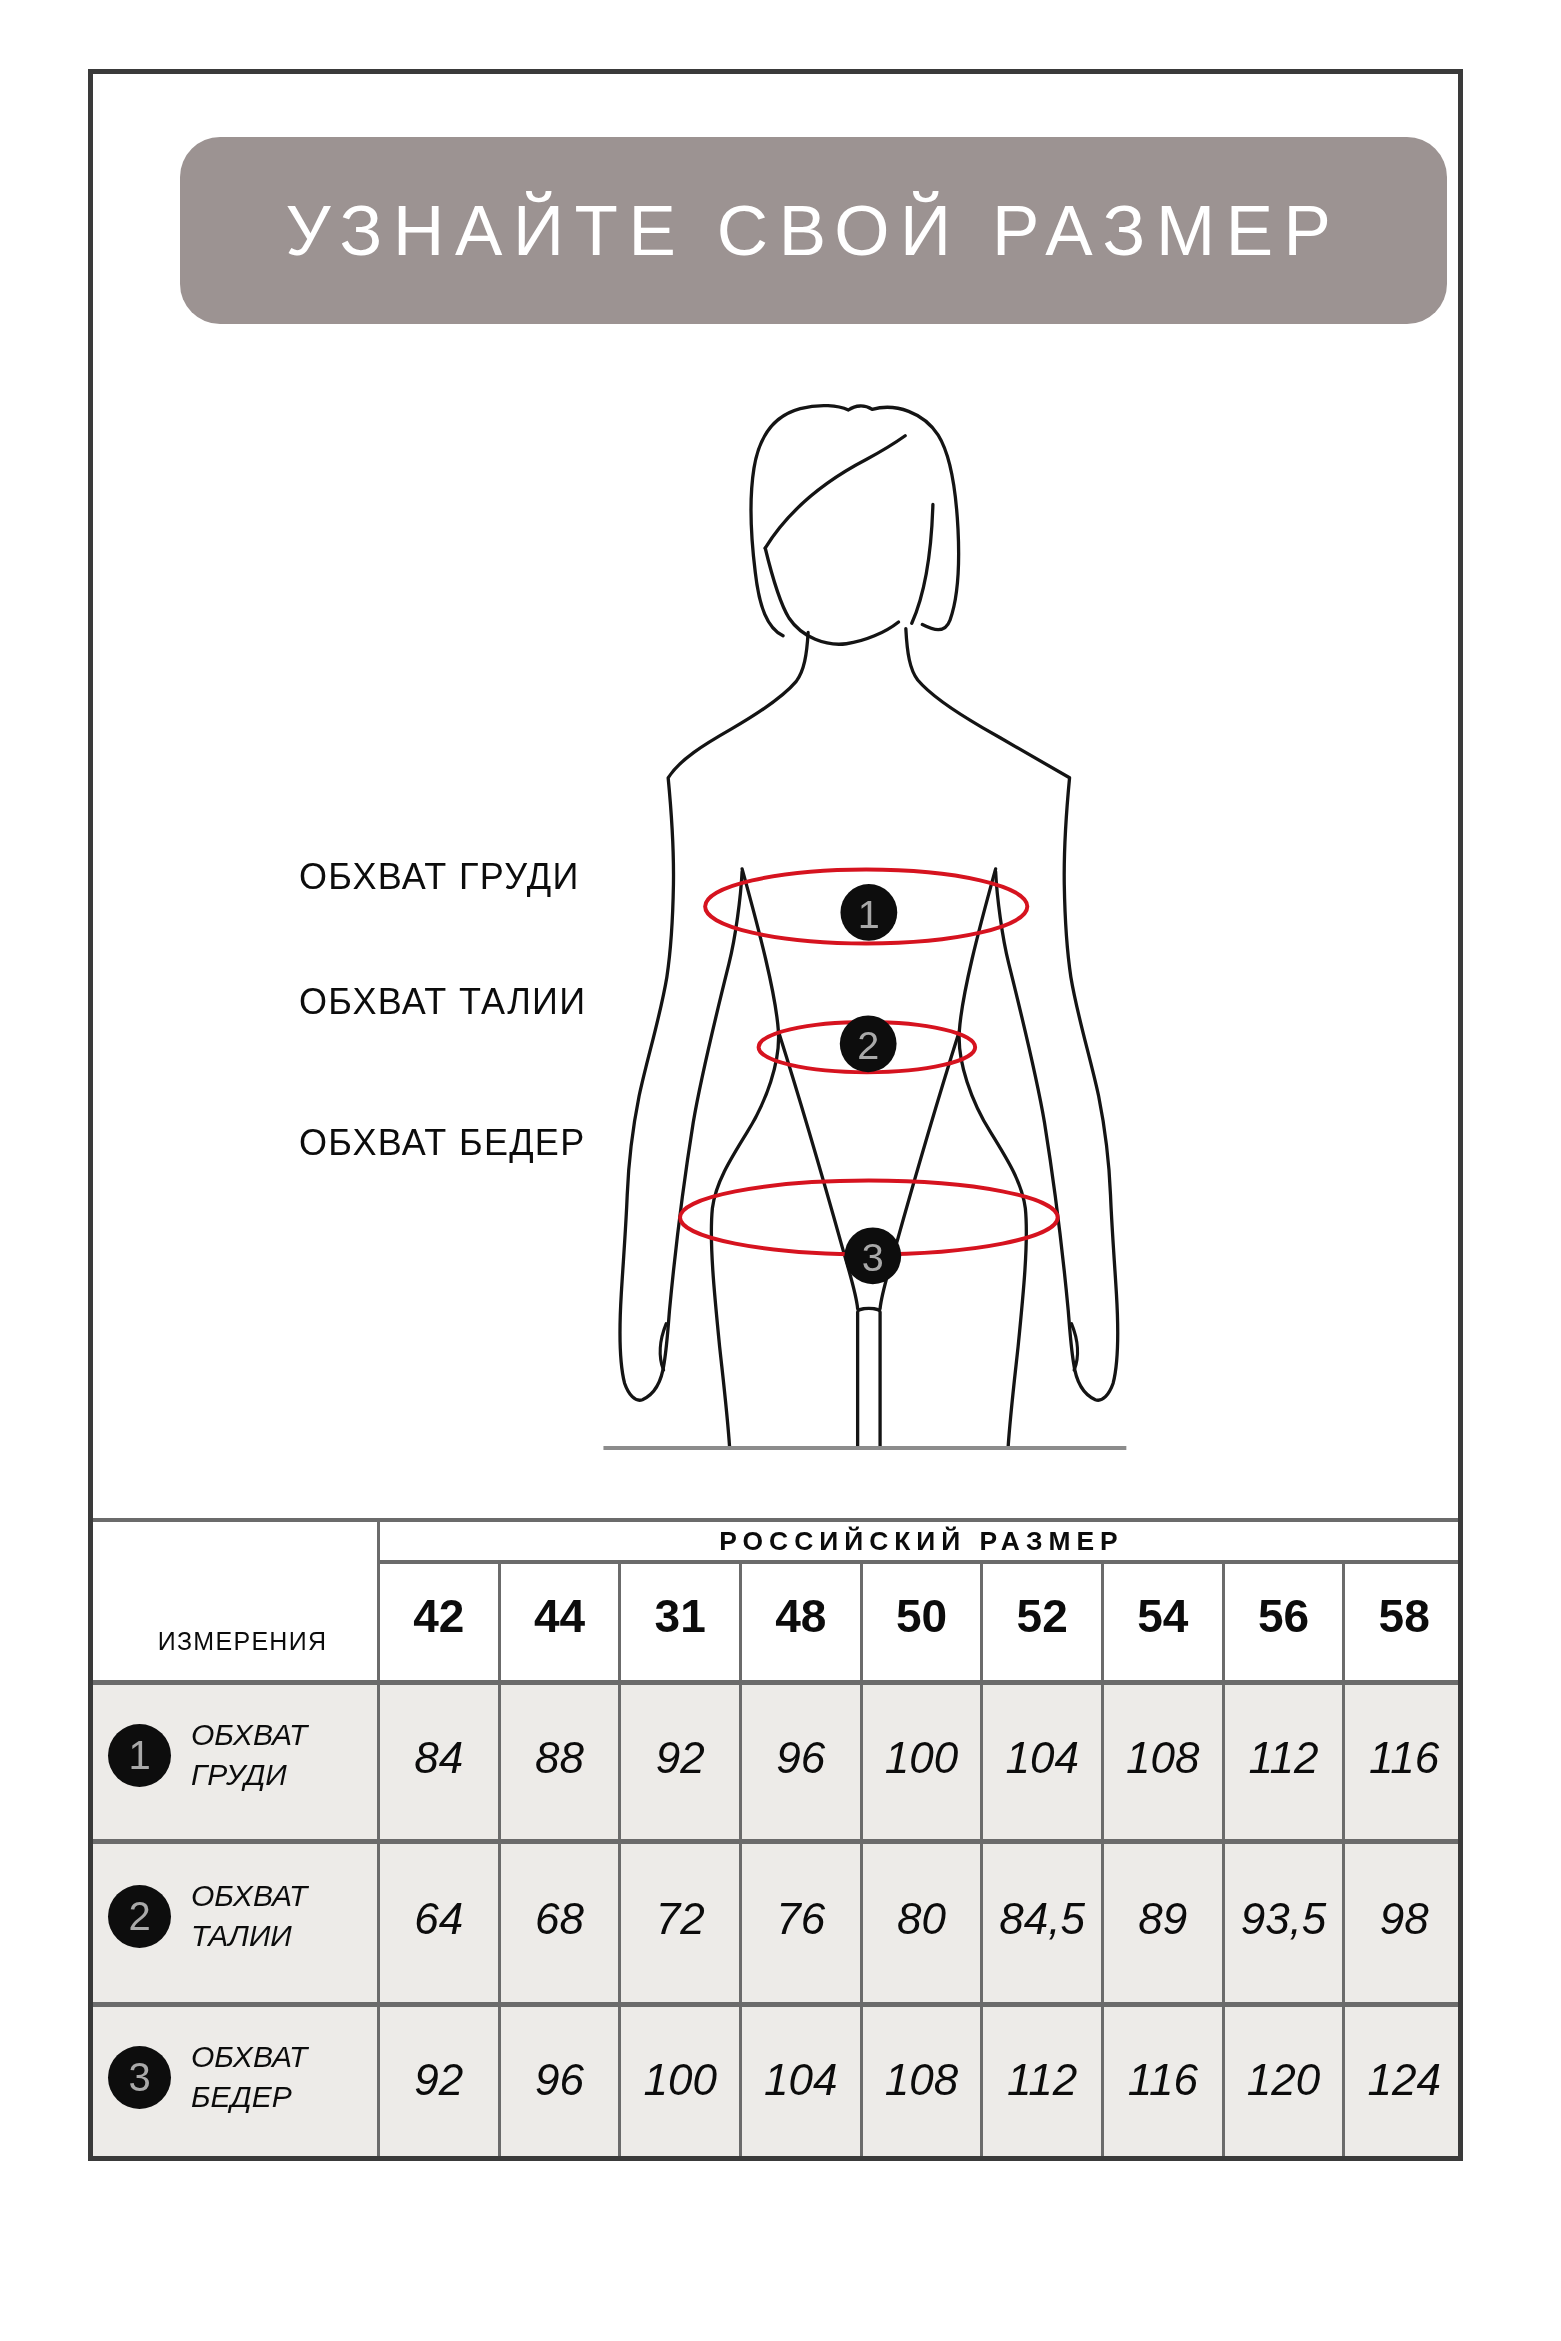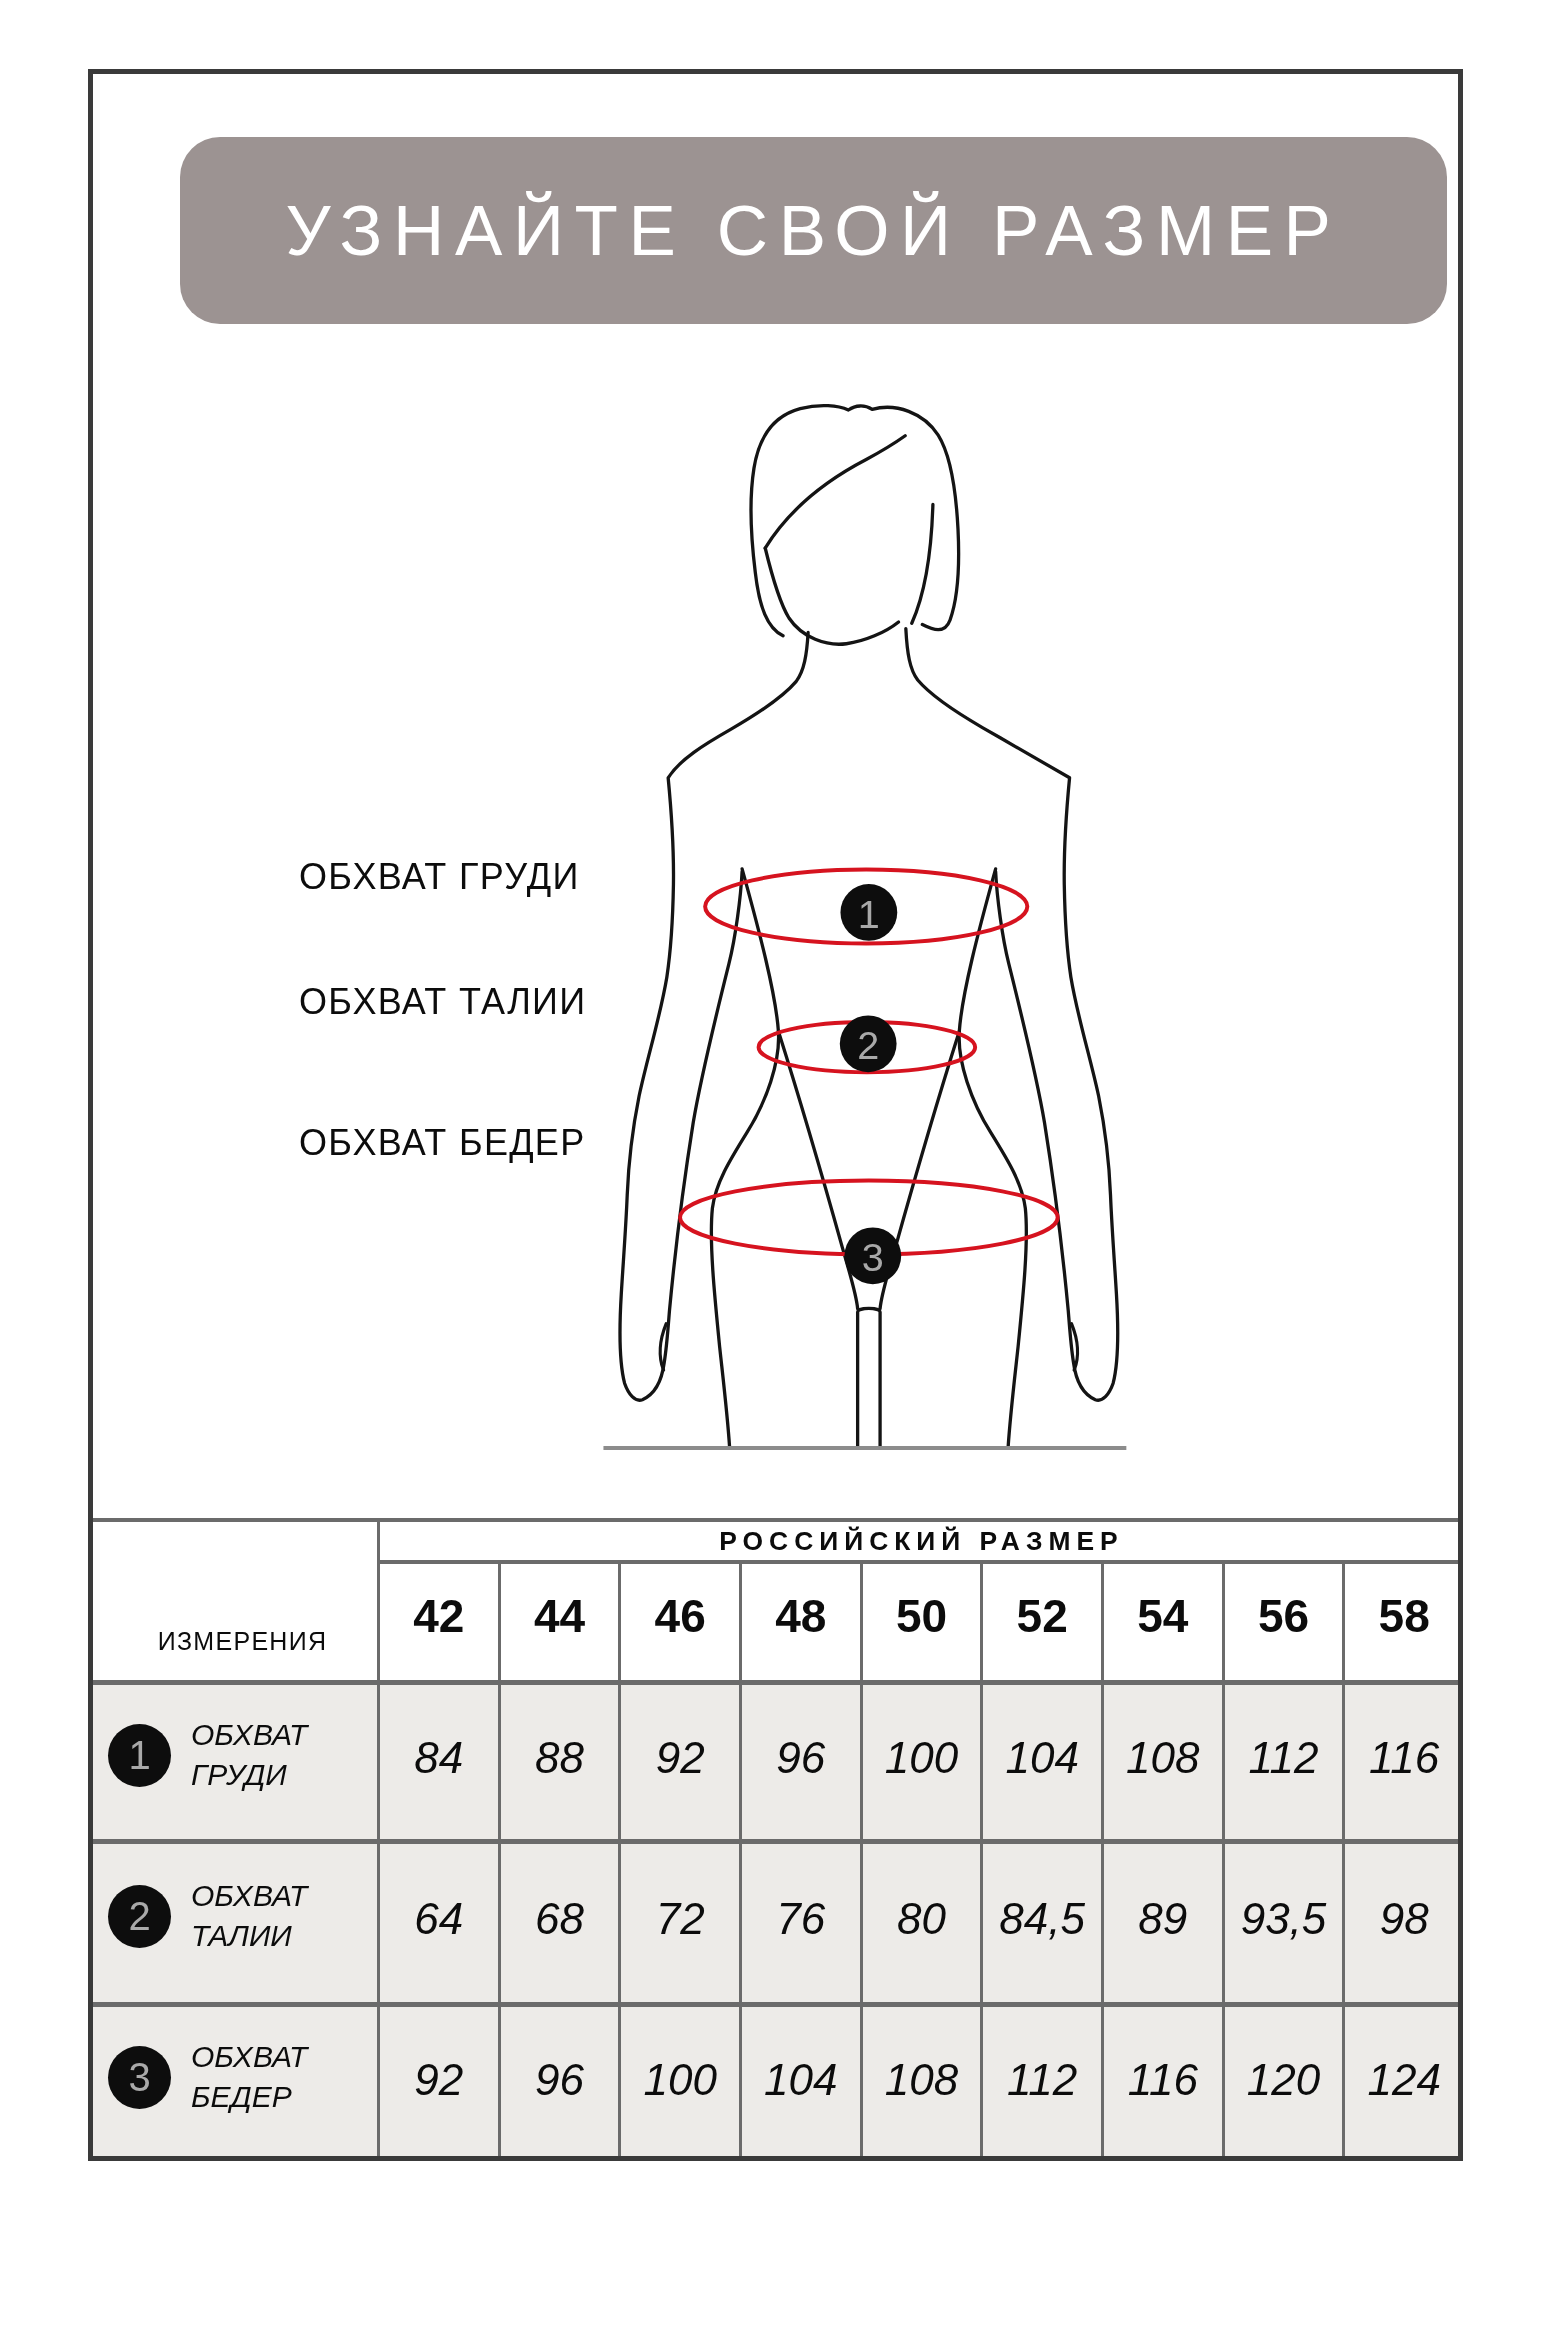--- a/index.html
+++ b/index.html
@@ -148,21 +148,21 @@
       <span>РОССИЙСКИЙ РАЗМЕР</span>
     </div>
 
     <div class="cell c-size">
         <span>42</span>
       </div>
     <div class="cell c-size">
         <span>44</span>
       </div>
     <div class="cell c-size">
-        <span>46</span>
+        <span>31</span>
       </div>
     <div class="cell c-size">
         <span>48</span>
       </div>
     <div class="cell c-size">
         <span>50</span>
       </div>
     <div class="cell c-size">
         <span>52</span>
       </div>

